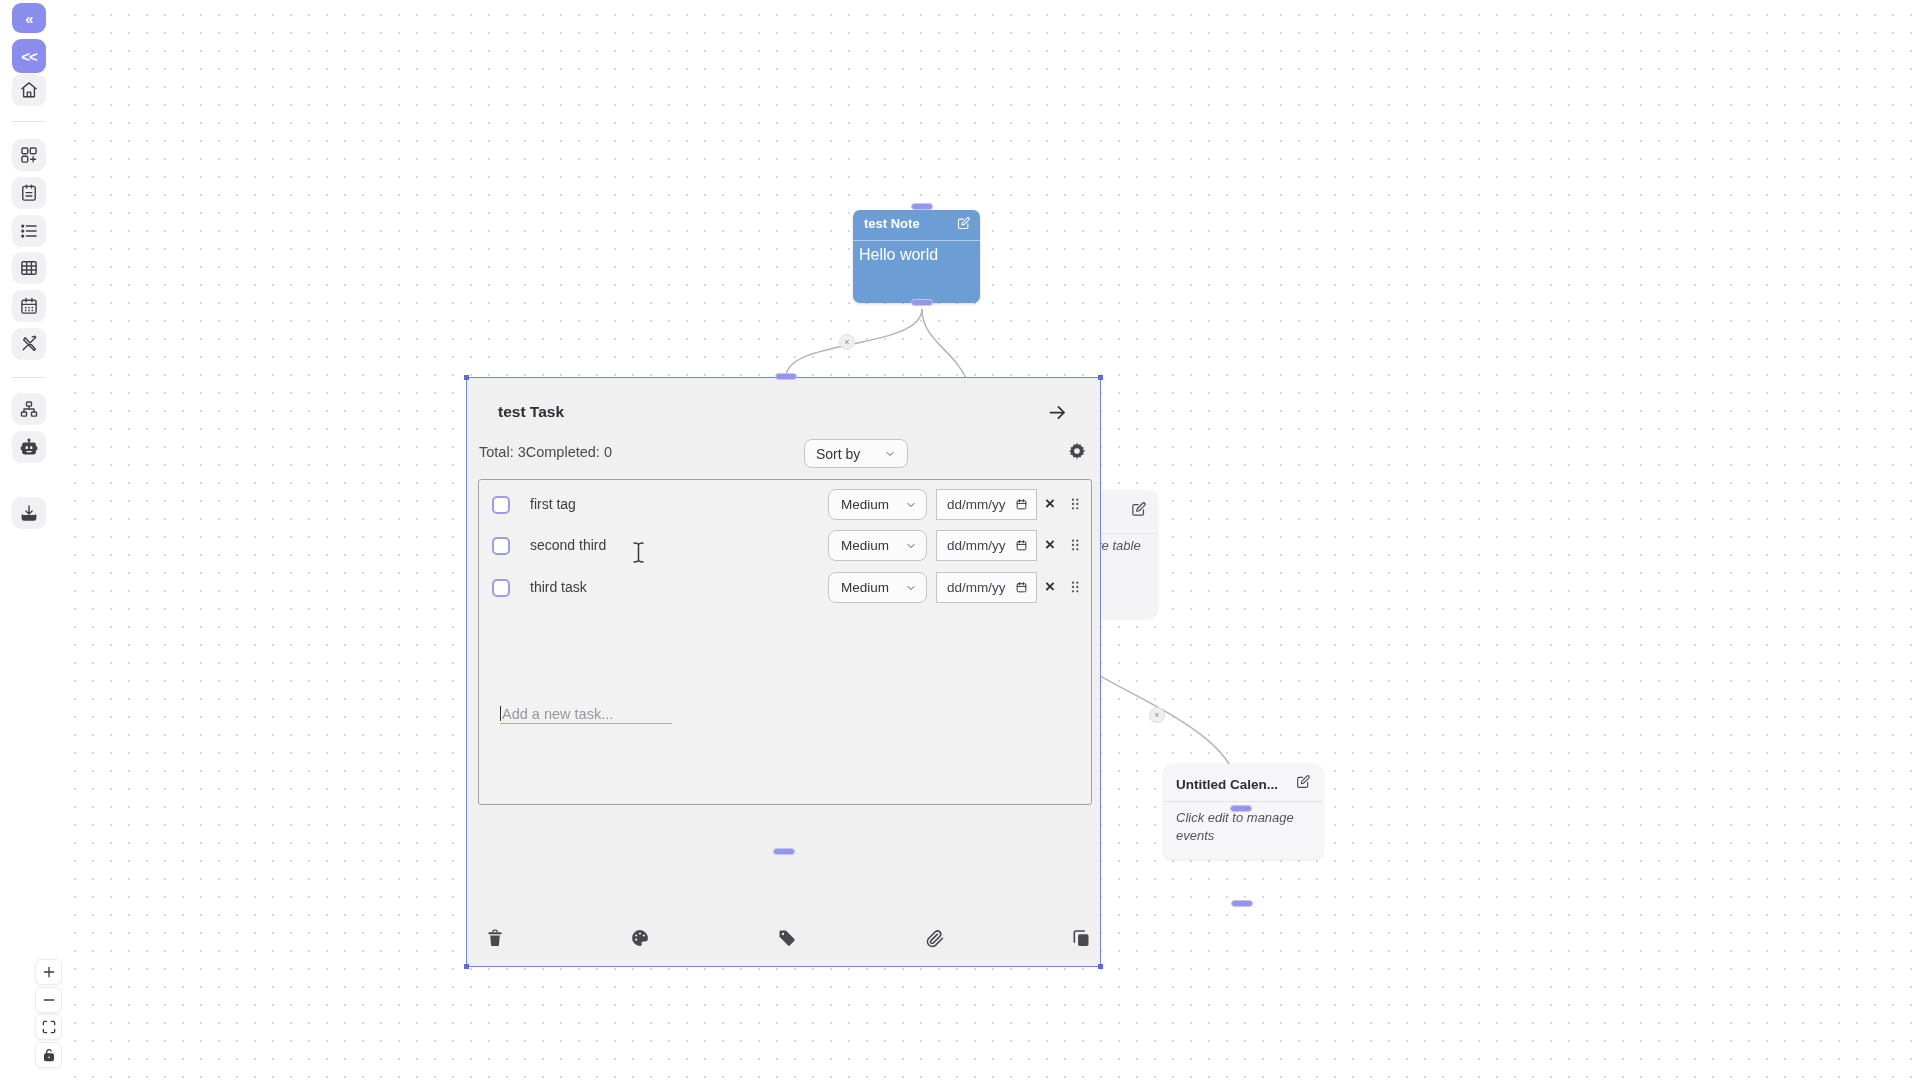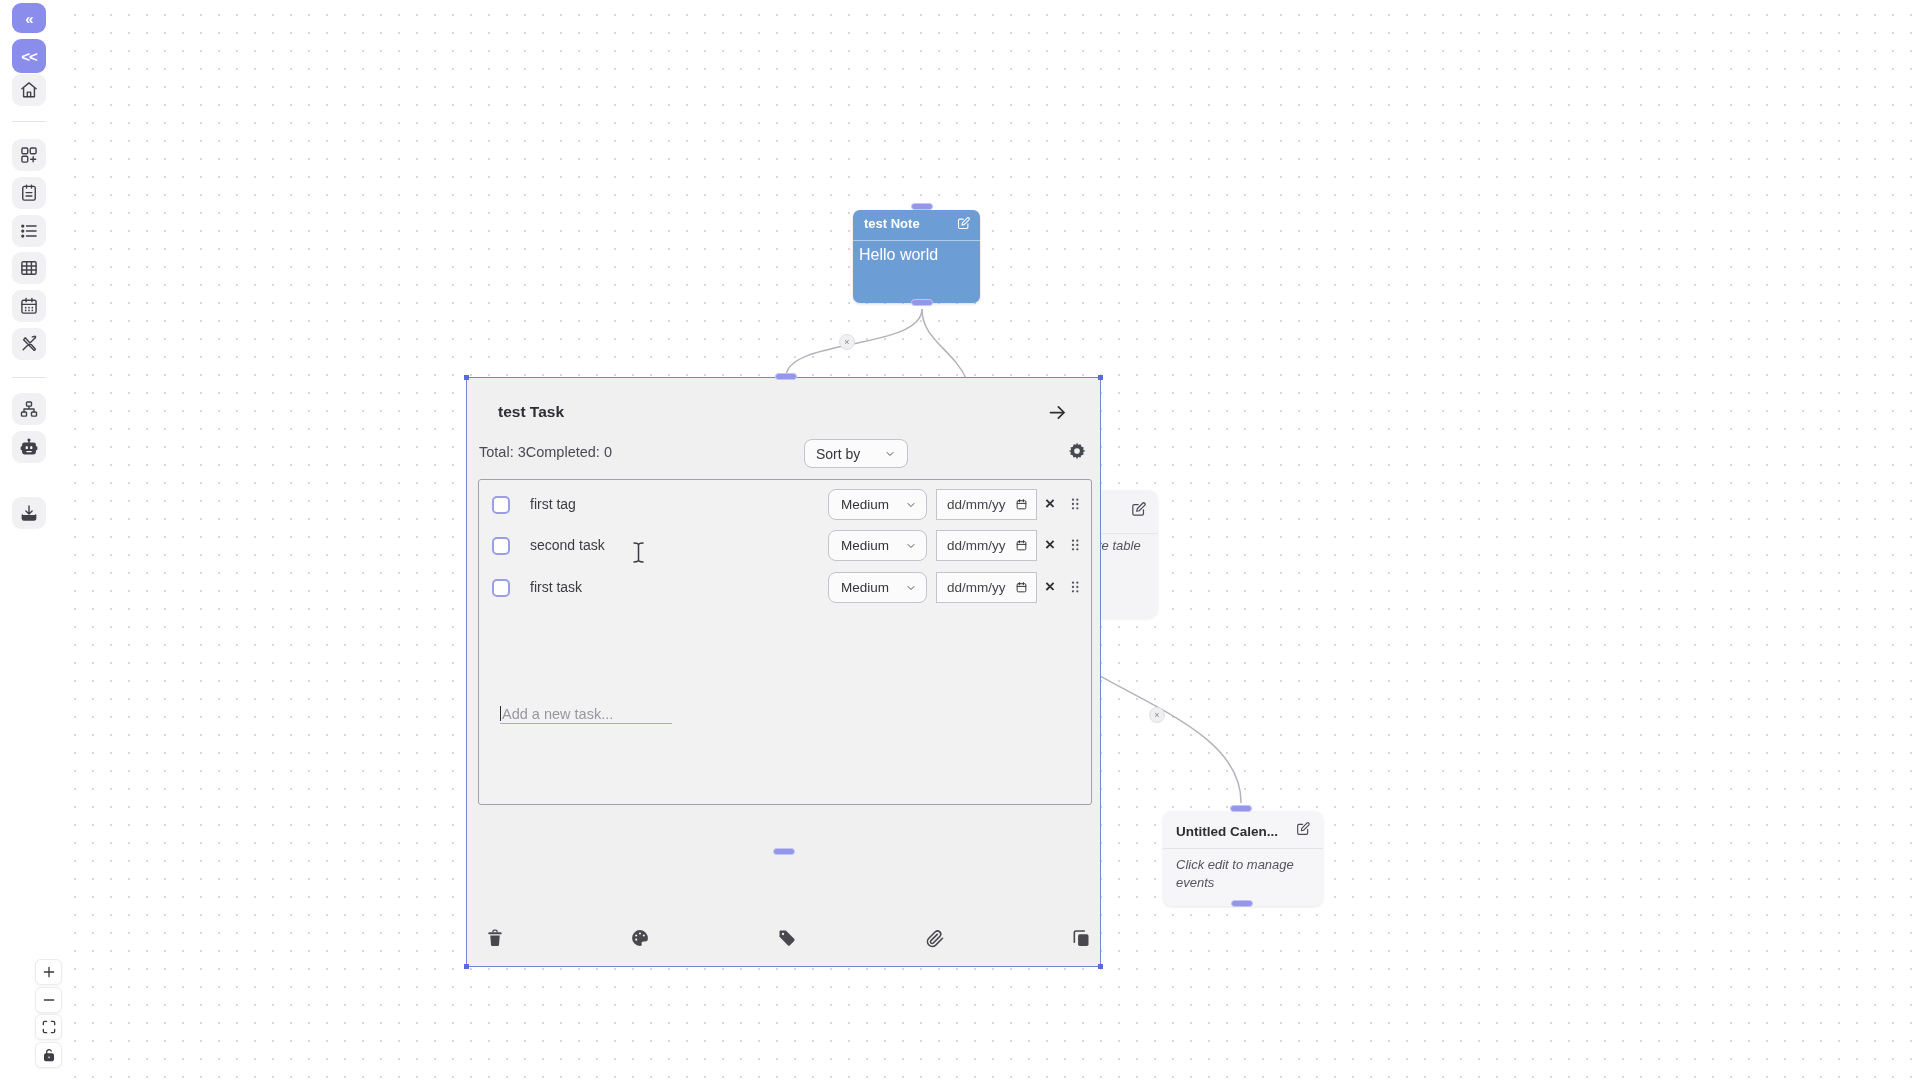--- a/index.html
+++ b/index.html
@@ -83,21 +83,21 @@
   .drag { position:absolute; left:588px; top:8px; }
   .drag svg { width:16px; height:16px; }
   .add-task { position:absolute; left:21px; top:225px; width:172px; border-bottom:1px solid #a9a9d8; }
   .add-task .ph { font-size:14.5px; color:#97979f; }
   .caret { display:inline-block; width:1px; height:15px; background:#2c2c31; vertical-align:-2px; margin-right:1px; }
   .tp-tools { position:absolute; left:0; bottom:6px; width:100%; height:34px; }
   .tool { position:absolute; top:2px; width:22px; height:22px; }
   .tool svg { width:20px; height:20px; }
 
   
-  .cal-card { position:absolute; left:1163px; top:811px; width:160px; height:95px; background:#f6f6f8;
+  .cal-card { position:absolute; left:1163px; top:764px; width:160px; height:95px; background:#f6f6f8;
     border-radius:9px; z-index:8; box-shadow:0 1px 3px rgba(0,0,0,.1); }
   .cal-head { display:flex; align-items:center; justify-content:space-between; padding:10px 12px 7px 13px;
     border-bottom:1px solid #e3e3e7; }
   .cal-title { font-size:13.5px; font-weight:bold; color:#2e2e33; }
   .cal-head .edit-ic svg { stroke:#4a4a52; width:16px; height:16px; }
   .cal-body { padding:7px 13px; font-style:italic; font-size:13px; color:#55555c; line-height:1.42; }
 
   .cursor-ibeam { position:absolute; left:631px; top:541px; z-index:40; pointer-events:none; }
   .cursor-ibeam svg { width:15px; height:23px; stroke:#3a3a40; stroke-width:1.5; fill:none; stroke-linecap:round; }
 </style>
@@ -204,21 +204,21 @@
                 <circle cx="15.5" cy="12" r="1.7"></circle>
                 <circle cx="9" cy="18.5" r="1.7"></circle>
                 <circle cx="15.5" cy="18.5" r="1.7"></circle>
               </g>
             </svg>
         </span>
       </div>
 
       <div class="trow" style="top:49px;">
         <div class="cb"></div>
-        <span class="tname">second task</span>
+        <span class="tname">second third</span>
         <div class="sel">
           <span>Medium</span>
           <svg viewBox="0 0 24 24">
               <path d="M6 9l6 6 6-6"></path>
             </svg>
         </div>
         <div class="due">
           <span>dd/mm/yy</span>
           <svg viewBox="0 0 24 24">
               <rect x="4" y="5" width="16" height="15" rx="2"></rect>
@@ -235,21 +235,21 @@
                 <circle cx="15.5" cy="12" r="1.7"></circle>
                 <circle cx="9" cy="18.5" r="1.7"></circle>
                 <circle cx="15.5" cy="18.5" r="1.7"></circle>
               </g>
             </svg>
         </span>
       </div>
 
       <div class="trow" style="top:91px;">
         <div class="cb"></div>
-        <span class="tname">first task</span>
+        <span class="tname">third task</span>
         <div class="sel">
           <span>Medium</span>
           <svg viewBox="0 0 24 24">
               <path d="M6 9l6 6 6-6"></path>
             </svg>
         </div>
         <div class="due">
           <span>dd/mm/yy</span>
           <svg viewBox="0 0 24 24">
               <rect x="4" y="5" width="16" height="15" rx="2"></rect>

